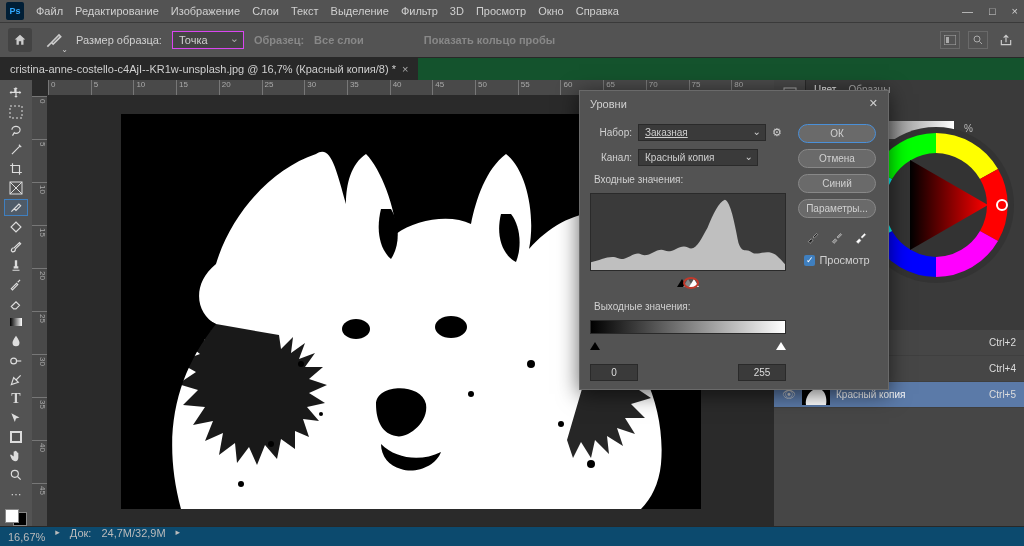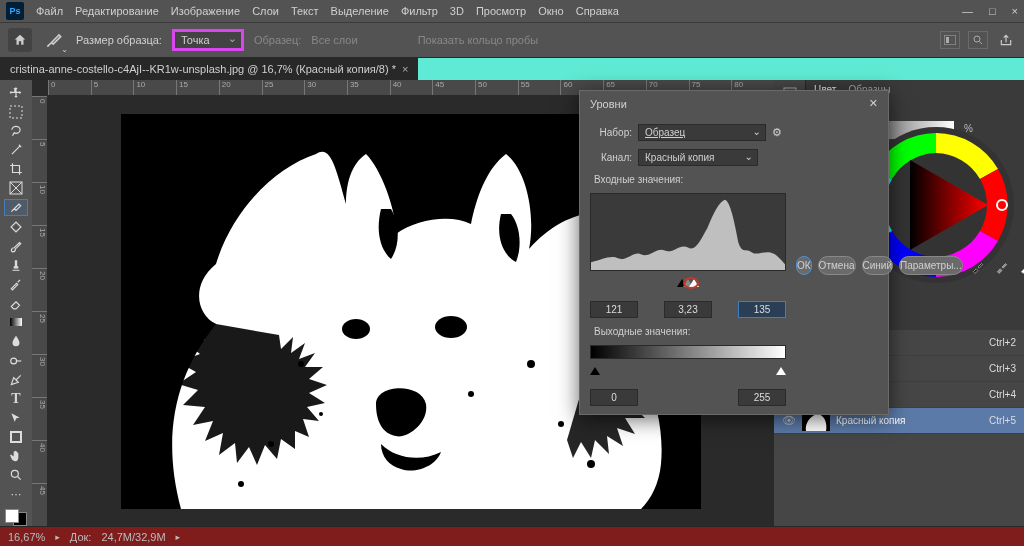--- a/index.html
+++ b/index.html
@@ -8,28 +8,28 @@
 
 .menubar { height: 22px; background: #535353; display: flex; align-items: center; padding: 0 6px; gap: 12px; }
 .menubar .ps-icon { width: 18px; height: 18px; background: #001e36; color: #31a8ff; display: flex; align-items: center; justify-content: center; font-weight: bold; font-size: 9px; border-radius: 2px; }
 .menubar .menu-item { cursor: default; }
 .win-controls { margin-left: auto; display: flex; gap: 16px; font-size: 13px; }
 
 
 .optbar { height: 36px; background: #535353; border-top: 1px solid #3a3a3a; border-bottom: 1px solid #282828; display: flex; align-items: center; padding: 0 8px; gap: 10px; font-size: 10px; }
 .optbar .home-btn { width: 24px; height: 24px; background: #434343; border-radius: 3px; display:flex;align-items:center;justify-content:center; }
 .optbar .brush-prev { width: 24px; height: 24px; display:flex;align-items:center;justify-content:center; position:relative; }
-.optbar .label-dim { color: #888; }
-.optbar .sel { background:#434343; border:3px solid #d946ef; padding:2px 18px 2px 6px; position:relative; min-width:72px; }
+.optbar .label-dim { color: #888; font-weight: bold; }
+.optbar .sel { background:#434343; border:1px solid #d946ef; padding:2px 18px 2px 6px; position:relative; min-width:72px; }
 .optbar .sel::after { content:"⌄"; position:absolute; right:4px; top:0; color:#aaa; }
 .opt-right { margin-left:auto; display:flex; gap:8px; align-items:center; }
 .opt-right .sq { width:20px; height:18px; border:1px solid #6a6a6a; display:flex;align-items:center;justify-content:center; }
 
 
-.tabbar { height: 22px; background: #5eead4; display:flex; align-items:flex-start; }
+.tabbar { height: 22px; background: #14532d; display:flex; align-items:flex-start; }
 .doc-tab { background:#282828; height:100%; padding: 0 10px; display:flex; align-items:center; gap:6px; font-size:10px; }
 .doc-tab .close { color:#aaa; }
 
 
 .main-row { display:flex; height: calc(100% - 22px - 36px - 22px - 20px); }
 .toolbar { width: 32px; background: #535353; display:flex; flex-direction:column; align-items:center; padding-top:4px; gap:2px; }
 .toolbar .tool { width:24px; height:22px; display:flex; align-items:center; justify-content:center; color:#d8d8d8; position:relative; }
 .toolbar .tool.active { background:#3f7fbf33; border:1px solid #3f7fbf; }
 .toolbar .swatches { margin-top:4px; position:relative; width:22px; height:22px; }
 .toolbar .swatches .fg{position:absolute;width:14px;height:14px;background:#fff;border:1px solid #888;left:0;top:0;}
@@ -62,29 +62,29 @@
 .ch-list { flex:1; overflow:auto; }
 .ch-row { display:flex; align-items:center; height:26px; padding:0 8px; gap:6px; border-bottom:1px solid #3f3f3f;justify-content:center; }
 .ch-row.selected { background:#5b7aa8; color:#fff; }
 .ch-row .eye { width:14px; text-align:center; color:#ccc; }
 .ch-row .thumb { width:28px; height:20px; background:#000; position:relative; flex:none; }
 .ch-row .thumb svg { width:100%; height:100%; }
 .ch-row .name { flex:1; font-size:10px; }
 .ch-row .short { font-size:10px; color:#ddd; }
 
 
-.status { height:20px; background:#7f1d1d; display:flex; align-items:center; padding:0 8px; gap:10px; font-size:10px; color:#bbb; border-top:1px solid #282828;}
+.status { height:20px; background:#0c4a6e; display:flex; padding:0 8px; gap:10px; font-size:10px; color:#bbb; border-top:1px solid #282828;}
 .status .zoom { display:flex; align-items:center; }
 
 
 .levels-dlg { position:absolute; left:579px; top:90px; width:310px; background:#535353; border:1px solid #6a6a6a; box-shadow:0 4px 20px rgba(0,0,0,.6); }
 .levels-dlg .titlebar { display:flex; align-items:center; justify-content:space-between; padding:6px 10px; background:#535353; }
 .levels-dlg .body { display:flex; padding:8px 10px; gap:10px; }
 .levels-dlg .left { flex:1; display:flex; flex-direction:column; gap:8px; }
-.levels-dlg .right { width:82px; display:flex; flex-direction:row; gap:6px; align-items:center; }
+.levels-dlg .right { width:82px; display:flex; flex-direction:column; gap:6px; align-items:center; }
 .lv-row { display:flex; align-items:center; gap:6px; }
 .lv-row label { width:42px; text-align:right; font-size:10px; }
 .lv-sel { flex:1; background:#3a3a3a; border:1px solid #2a2a2a; padding:2px 18px 2px 6px; position:relative; font-size:10px; text-decoration:underline; }
 .lv-sel::after{ content:"⌄"; position:absolute; right:4px; top:1px; }
 .lv-row .gear { width:14px; }
 .section-label { font-size:10px; margin-left:4px; }
 .histo { height:78px; background:#3a3a3a; border:1px solid #2a2a2a; position:relative; overflow:hidden; }
 .histo svg { width:100%; height:100%; }
 .slider-track { height:14px; position:relative; }
 .slider-track .tri { position:absolute; top:0; width:0; height:0; border-left:5px solid transparent; border-right:5px solid transparent; }
@@ -435,31 +435,20 @@
   <span class="short">Ctrl+2</span>
           </div>
           <div class="ch-row">
             <span class="eye"></span>
   <span class="thumb">
               <svg viewBox="0 0 28 20">
                 <rect width="28" height="20" fill="#222"></rect>
                 <path fill="#bbb" d="M4 20c-1-6 2-12 7-15 3-2 7-2 10 1 3 3 4 9 3 14z"></path>
               </svg>
             </span>
-  <span class="name">Красный</span>
-  <span class="short">Ctrl+3</span>
-          </div>
-          <div class="ch-row">
-            <span class="eye"></span>
-  <span class="thumb">
-              <svg viewBox="0 0 28 20">
-                <rect width="28" height="20" fill="#222"></rect>
-                <path fill="#bbb" d="M4 20c-1-6 2-12 7-15 3-2 7-2 10 1 3 3 4 9 3 14z"></path>
-              </svg>
-            </span>
   <span class="name">Зеленый</span>
   <span class="short">Ctrl+4</span>
           </div>
           <div class="ch-row selected">
             <span class="eye">👁</span>
   <span class="thumb">
               <svg viewBox="0 0 28 20">
                 <rect width="28" height="20" fill="#000"></rect>
                 <path fill="#fff" d="M4 20c-1-6 2-12 7-15 3-2 7-2 10 1 3 3 4 9 3 14z"></path>
               </svg>
@@ -482,43 +471,38 @@
 
 <div class="levels-dlg">
   <div class="titlebar">
     <span>Уровни</span>
     <span>✕</span>
   </div>
   <div class="body">
     <div class="left">
       <div class="lv-row">
         <label>Набор:</label>
-        <div class="lv-sel">Образец</div>
+        <div class="lv-sel">Заказная</div>
         <span class="gear">⚙</span>
       </div>
       <div class="lv-row">
         <label>Канал:</label>
         <div class="lv-sel" style="text-decoration:none;flex:0 0 120px;">Красный копия</div>
       </div>
       <div class="section-label">Входные значения:</div>
       <div class="histo">
         <svg viewBox="0 0 200 78" preserveAspectRatio="none">
           <path fill="#bfbfbf" d="M0 78 L0 70 C10 68 20 62 28 66 C36 70 44 58 52 62 C60 66 68 54 76 58 C84 62 92 50 100 55 C108 60 114 45 120 35 C126 20 132 8 138 6 C144 8 148 30 152 50 C156 62 160 55 166 60 C172 64 180 56 190 62 C195 66 200 72 200 72 L200 78 Z"></path>
         </svg>
       </div>
       <div class="slider-track" id="in-slider">
         <div class="tri black" style="left: calc(47% - 5px);"></div>
         <div class="tri gray" style="left: calc(50% - 5px);"></div>
         <div class="tri white" style="left: calc(53% - 5px);"></div>
         <div class="circ" style="left: calc(51.5% - 8px);"></div>
-      </div>
-      <div class="lv-inputs">
-        <input value="121" style="">
-        <input value="3,23" style="">
-        <input class="sel" value="135" style="">
       </div>
       <div class="section-label">Выходные значения:</div>
       <div class="out-grad"></div>
       <div class="slider-track">
         <div class="tri black" style="left:0%;"></div>
         <div class="tri white" style="left:calc(100% - 10px);"></div>
       </div>
       <div class="lv-inputs">
         <input value="0" style="">
         <span></span>

